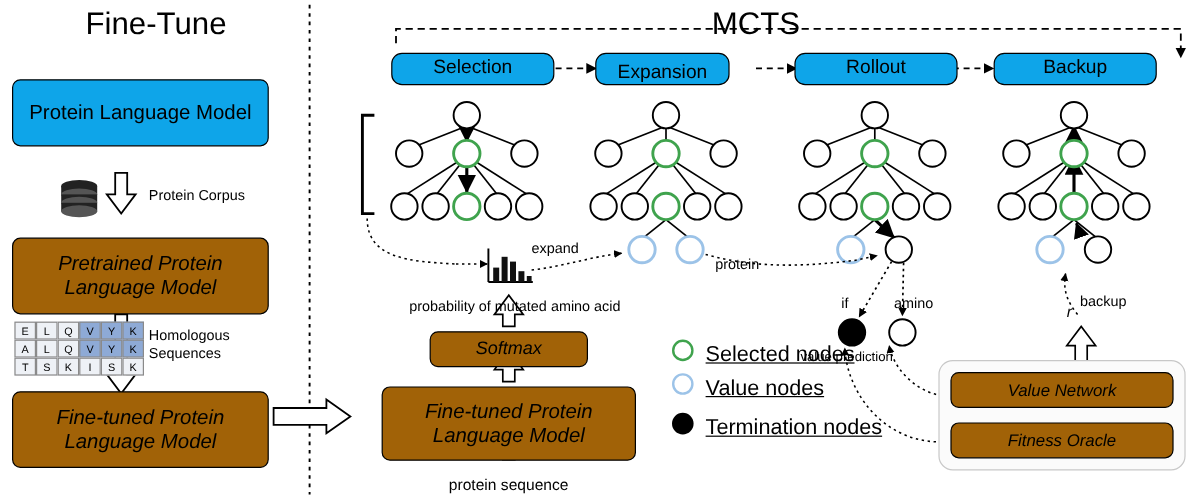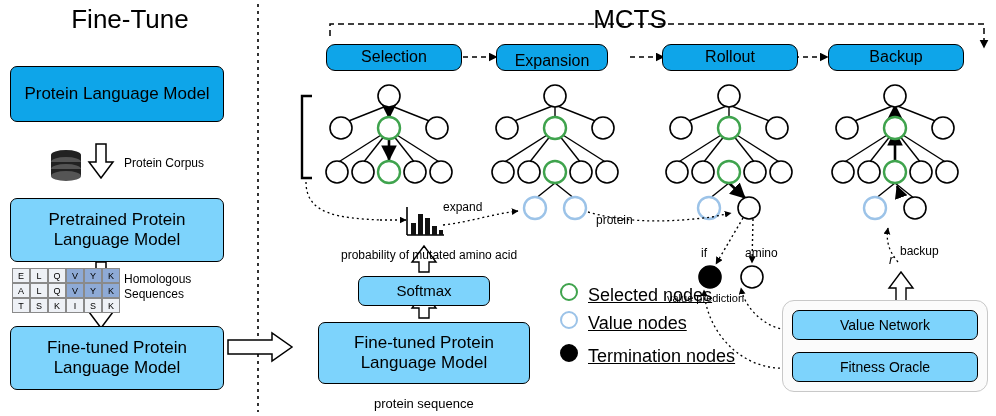--- a/index.html
+++ b/index.html
@@ -27,21 +27,21 @@
     box-sizing:border-box;
     border:1.6px solid #000;
     border-radius:7px;
     background:#0ea5e9;
     display:flex;
     align-items:center;
     justify-content:center;
     text-align:center;
     line-height:1.15;
   }
-  .box.gray { background:#7dd3fc; }
+  .box.gray { background:#a16207;font-style:italic; }
   .box.phase { border-radius:9px; font-size:16px; }
   .box.big { font-size:17px; }
 
   .legend-label {
     position:absolute;
     font-size:18px;
     white-space:nowrap;
     text-decoration:underline;
   }
   .small {

